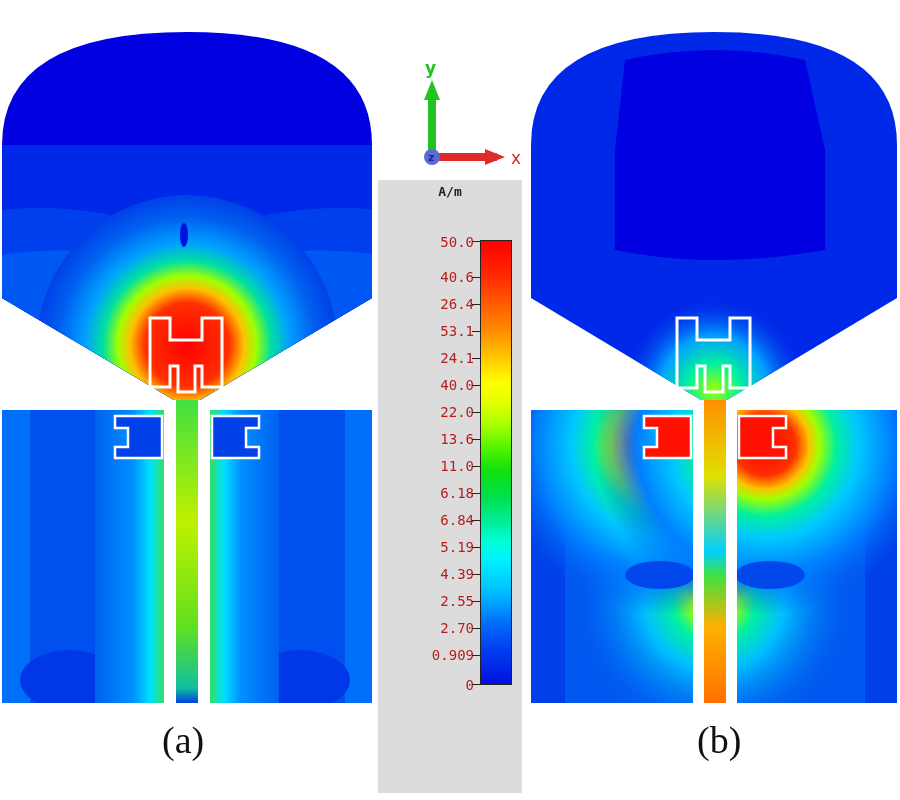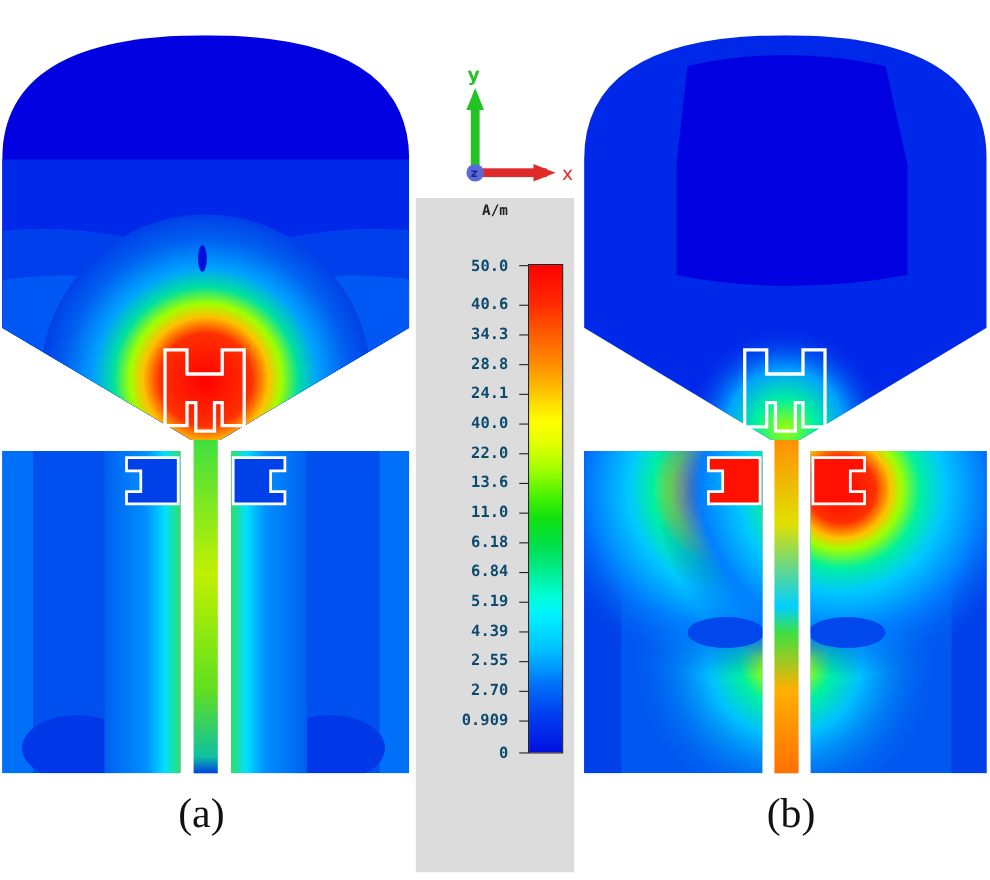--- a/index.html
+++ b/index.html
@@ -1,21 +1,21 @@
 <!DOCTYPE html>
 <html><head>
 <meta charset="utf-8">
 <style>
   html, body { margin: 0; padding: 0; background: #ffffff; }
   body { width: 900px; height: 800px; position: relative; overflow: hidden; font-family: "Liberation Sans", sans-serif; }
   .panel { position: absolute; }
   .panel svg { display: block; }
   .legend-box { position: absolute; left: 378px; top: 180px; width: 144px; height: 613px; background: #dcdcdc; }
   .legend-unit { position: absolute; left: 0; width: 100%; top: 4px; text-align: center; font-family: "DejaVu Sans Mono", monospace; font-weight: bold; font-size: 13px; color: #222; }
-  .tick-label { position: absolute; right: 60px; font-family: "DejaVu Sans Mono", monospace; font-weight: bold; font-size: 14px; color: #0c4a6e; transform: translateY(-50%); white-space: nowrap; }
+  .tick-label { position: absolute; right: 48px; font-family: "DejaVu Sans Mono", monospace; font-weight: normal; font-size: 14px; color: #b91c1c; transform: translateY(-50%); white-space: nowrap; }
   .tick-mark { position: absolute; left: 94px; width: 8px; height: 1px; background: #222; }
   .colorbar { position: absolute; left: 102px; top: 60px; width: 32px; height: 445px; border: 1px solid #222; box-sizing: border-box; }
   .caption { position: absolute; top: 718px; font-family: "Liberation Serif", serif; font-size: 38px; color: #111; }
   .axes { position: absolute; left: 405px; top: 58px; width: 130px; height: 115px; }
 </style>
 </head>
 <body>
 
 <div class="panel" style="left:0;top:0;">
   <svg width="380" height="710" viewBox="0 0 380 710">
@@ -101,22 +101,22 @@
 </div>
 
 <div class="legend-box">
   <div class="legend-unit">A/m</div>
   <div class="colorbar" style="background: linear-gradient(to bottom,
          #ff0000 0%, #ff2a00 8%, #ff5a00 14%, #ff8a00 20%, #ffb000 24%, #ffd800 28%, #ffff00 32%, #e0ff00 37%,
          #a0ff00 42%, #40f000 48%, #10e010 52%, #00e050 58%, #00f0a0 64%, #00ffd8 68%, #00f0ff 72%,
          #00c8ff 78%, #00a0ff 82%, #0070f8 86%, #0040f0 92%, #0010e0 100%);"></div>
   <div class="tick-label" style="top:62px">50.0</div>
   <div class="tick-label" style="top:97px">40.6</div>
-  <div class="tick-label" style="top:124px">34.3</div>
-  <div class="tick-label" style="top:151px">28.8</div>
+  <div class="tick-label" style="top:124px">26.4</div>
+  <div class="tick-label" style="top:151px">53.1</div>
   <div class="tick-label" style="top:178px">24.1</div>
   <div class="tick-label" style="top:205px">40.0</div>
   <div class="tick-label" style="top:232px">22.0</div>
   <div class="tick-label" style="top:259px">13.6</div>
   <div class="tick-label" style="top:286px">11.0</div>
   <div class="tick-label" style="top:313px">6.18</div>
   <div class="tick-label" style="top:340px">6.84</div>
   <div class="tick-label" style="top:367px">5.19</div>
   <div class="tick-label" style="top:394px">4.39</div>
   <div class="tick-label" style="top:421px">2.55</div>

